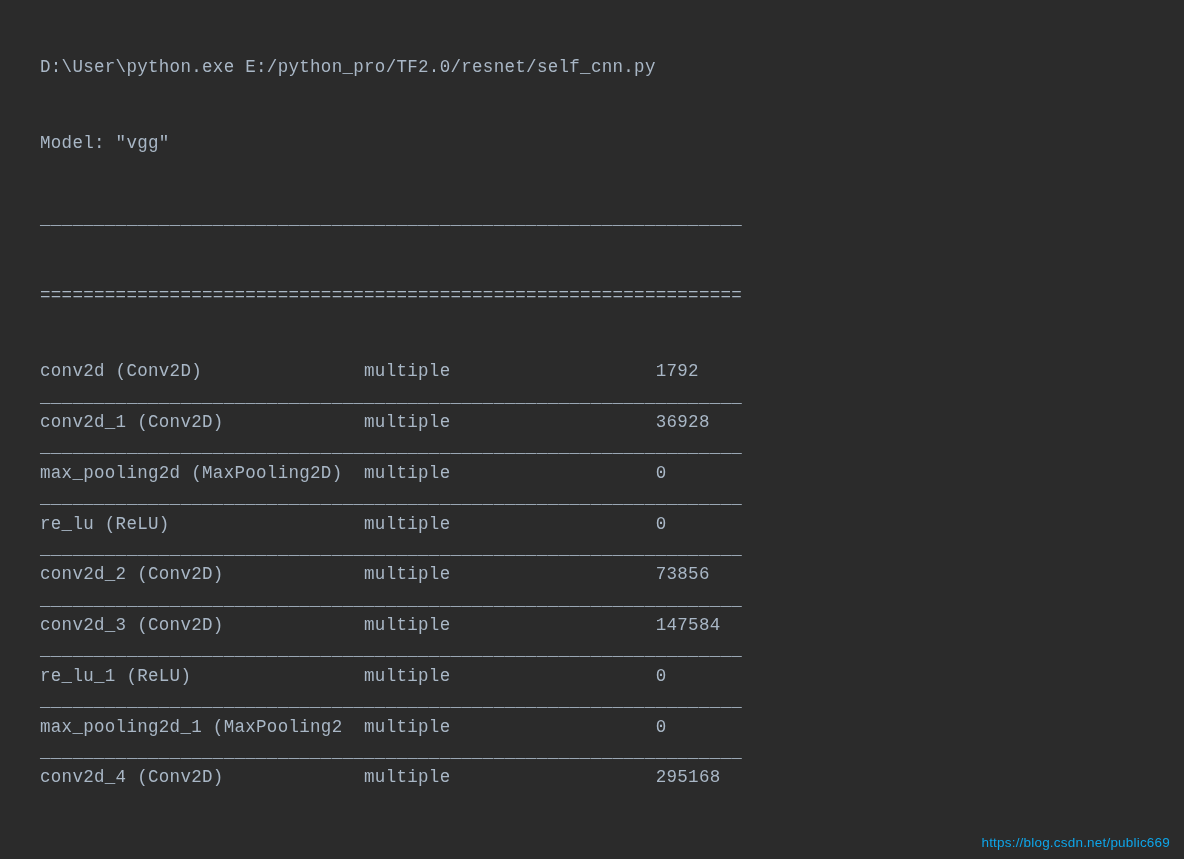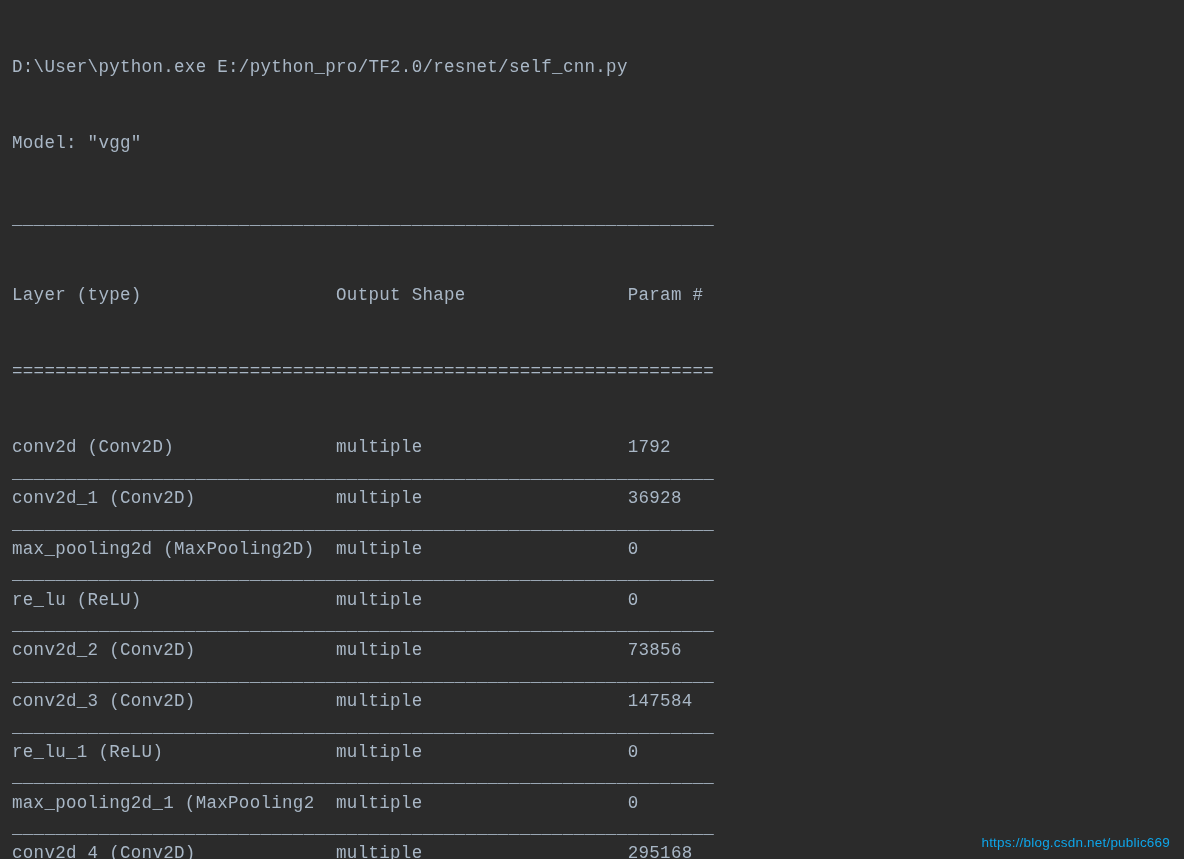--- a/index.html
+++ b/index.html
@@ -19,36 +19,36 @@
       line-height: 1.45;
       position: relative;
     }
     .console {
       white-space: pre;
       letter-spacing: 0.3px;
     }
     .line {
       display: block;
       white-space: pre;
+      margin-left: 28px;
     }
     .watermark {
       position: absolute;
       bottom: 6px;
       right: 14px;
       font-size: 13.5px;
       color: #0ea5e9;
       font-family: Arial, sans-serif;
       letter-spacing: 0.2px;
     }
   </style>
 </head>
 <body>
 
 <div class="console">
   <span class="line">D:\User\python.exe E:/python_pro/TF2.0/resnet/self_cnn.py</span>
   <span class="line">Model: "vgg"</span>
   <span class="line" id="sep-top">_________________________________________________________________</span>
-  <span class="line" id="header-line">Layer (type)                  Output Shape               Param #</span>
   <span class="line" id="sep-thick">=================================================================</span>
   <div id="rows-container"><span class="line">conv2d (Conv2D)               multiple                   1792</span><span class="line">_________________________________________________________________</span><span class="line">conv2d_1 (Conv2D)             multiple                   36928</span><span class="line">_________________________________________________________________</span><span class="line">max_pooling2d (MaxPooling2D)  multiple                   0</span><span class="line">_________________________________________________________________</span><span class="line">re_lu (ReLU)                  multiple                   0</span><span class="line">_________________________________________________________________</span><span class="line">conv2d_2 (Conv2D)             multiple                   73856</span><span class="line">_________________________________________________________________</span><span class="line">conv2d_3 (Conv2D)             multiple                   147584</span><span class="line">_________________________________________________________________</span><span class="line">re_lu_1 (ReLU)                multiple                   0</span><span class="line">_________________________________________________________________</span><span class="line">max_pooling2d_1 (MaxPooling2  multiple                   0</span><span class="line">_________________________________________________________________</span><span class="line">conv2d_4 (Conv2D)             multiple                   295168</span></div>
 </div>
 
 <div class="watermark">https://blog.csdn.net/public669</div>
 
 </body></html>

